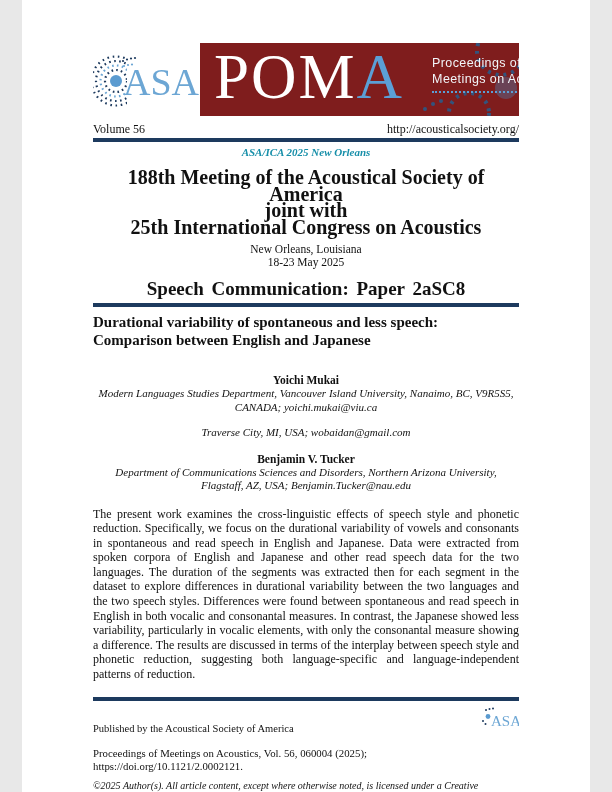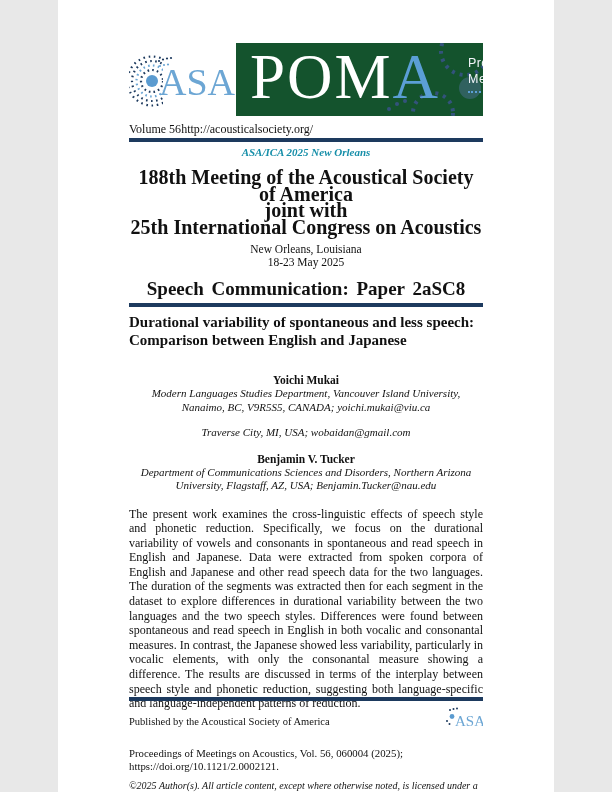--- a/index.html
+++ b/index.html
@@ -1,54 +1,54 @@
 <!DOCTYPE html>
 <html><head>
 <meta charset="utf-8">
 <style>
   * { margin: 0; padding: 0; box-sizing: border-box; }
   html, body { background: #e8e8e8; }
   .page {
     position: relative;
-    width: 496px; height: 792px;
+    width: 568px; height: 792px;
     margin: 0 auto;
     background: #ffffff;
     font-family: "Liberation Serif", serif;
     color: #111111;
     overflow: hidden;
   }
   .content { padding: 0 71px; }
 
   
   .masthead { margin-top: 43px; display: flex; align-items: stretch; height: 73px; }
   .asa-logo { width: 107px; position: relative; flex: none; }
   .asa-logo svg { display: block; }
   .banner {
-    position: relative; flex: 1; background: #14532d;
+    position: relative; flex: 1; background: #7f1d1d;
     display: flex; align-items: center; overflow: hidden; gap: 20px;
   }
   .poma-title {
     font-family: "Liberation Serif", serif;
     font-size: 63px; line-height: 63px; font-weight: 400;
     color: #ffffff; letter-spacing: 2px;
     margin-left: 14px; margin-top: -4px; z-index: 2;
   }
   .poma-title .accent { color: #5b9fd6; }
   .banner-sub {
     z-index: 2; margin-left: 8px; margin-top: -10px;
     font-family: "Liberation Sans", sans-serif;
     font-size: 12.5px; line-height: 15.5px; color: #f2f5f9;
     letter-spacing: 0.4px; white-space: nowrap;
   }
   .banner-sub .underlined { border-bottom: 2px dotted #5b9fd6; padding-bottom: 4px; }
   .banner-deco { position: absolute; right: 0; top: 0; height: 100%; z-index: 1; }
 
   
   .vol-row {
-    margin-top: 6px; display: flex; justify-content: flex-start;
+    margin-top: 6px; display: flex; justify-content: space-between;
     font-size: 12px; line-height: 14px;
   }
   .rule { margin-top: 2px; height: 4px; background: #1d3a5e; }
 
   .conf-line {
     margin-top: 3px; text-align: center;
     font-size: 11px; font-weight: bold; font-style: italic;
     color: #178fa9; line-height: 15px;
   }
 
@@ -65,21 +65,21 @@
   .author-affil { font-style: italic; font-size: 11px; line-height: 13.5px; }
 
   .abstract {
     margin-top: 14px; font-size: 12px; line-height: 14.6px;
     text-align: justify;
   }
 
   
   .footer { position: absolute; left: 71px; right: 71px; top: 697px; }
   .footer-rule { height: 4px; background: #1d3a5e; }
-  .footer-row { display: flex; align-items: center; margin-top: 4px; }
+  .footer-row { display: flex; align-items: flex-end; margin-top: 4px; }
   .footer-published { flex: 1; font-size: 10.5px; line-height: 12px; padding-top: 3px; }
   .footer-logo { flex: none; width: 40px; text-align: center; }
   .footer-page { flex: 1; text-align: right; font-size: 10.5px; line-height: 12px; padding-top: 3px; }
   .footer-cite { margin-top: 12px; font-size: 10.8px; line-height: 12.5px; }
   .footer-copy { margin-top: 8px; font-style: italic; font-size: 10px; line-height: 12.5px; }
 </style>
 </head>
 <body>
 
 <div class="page">

